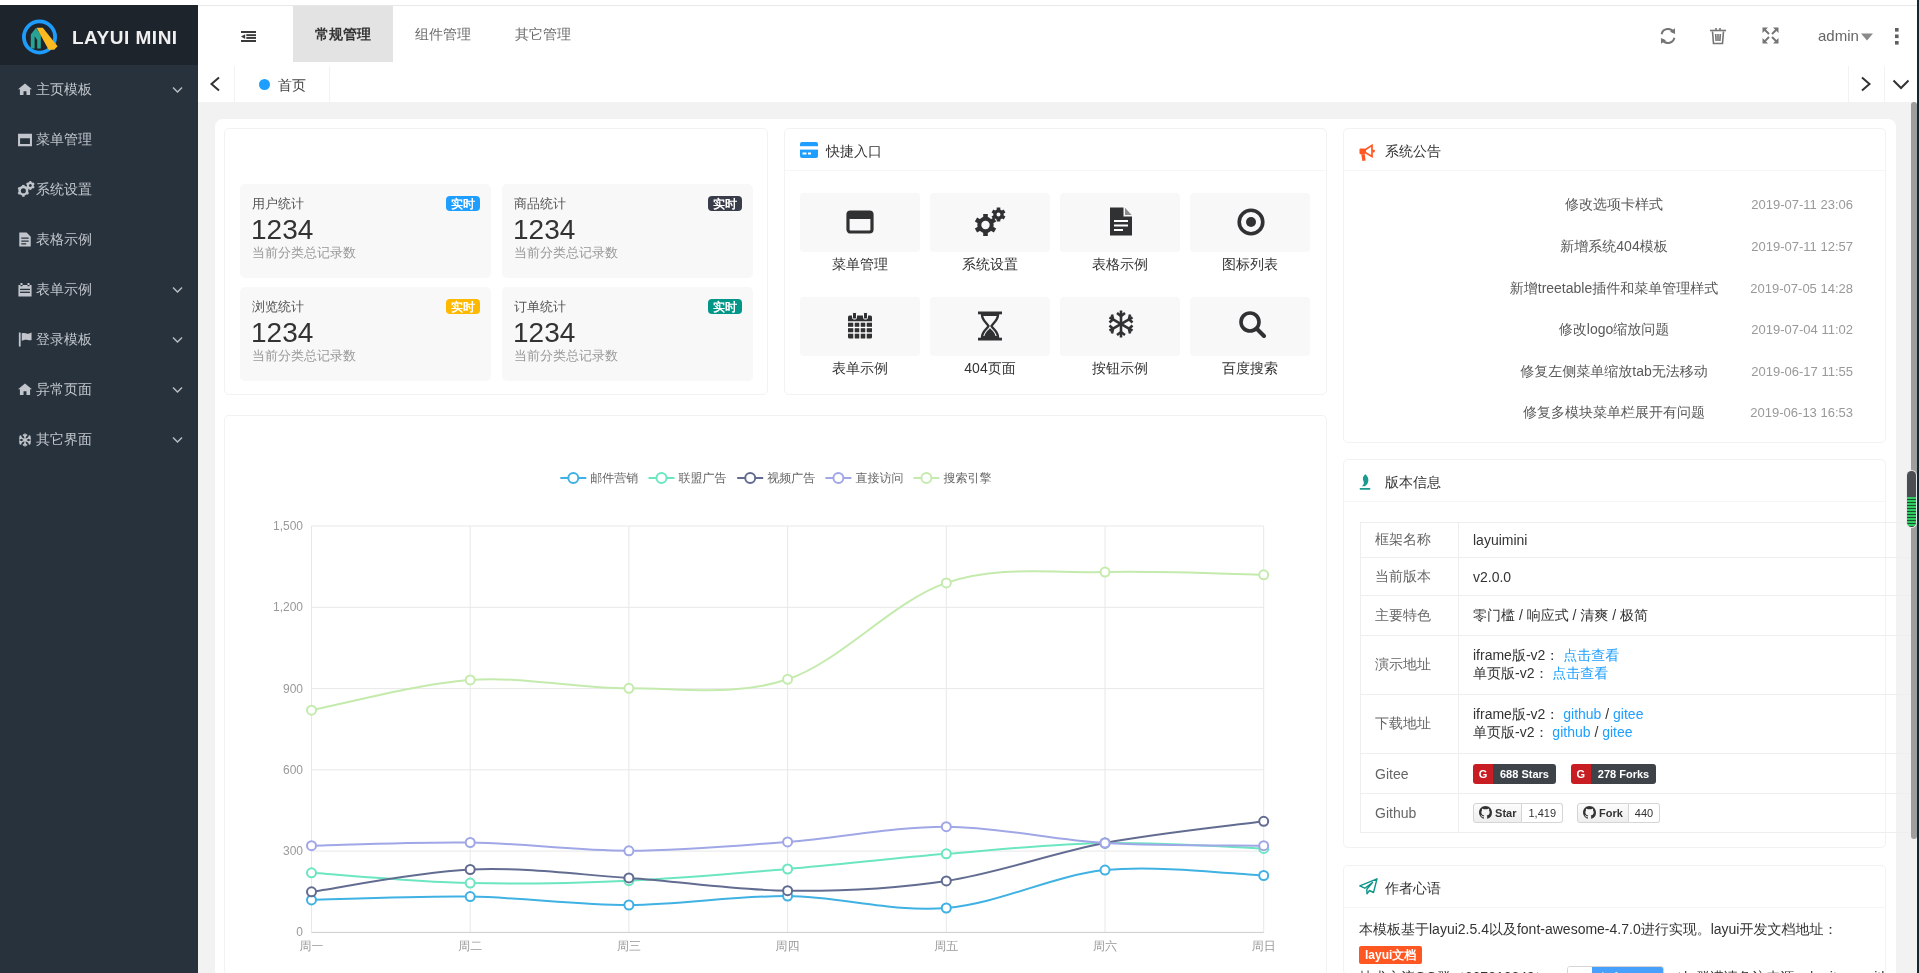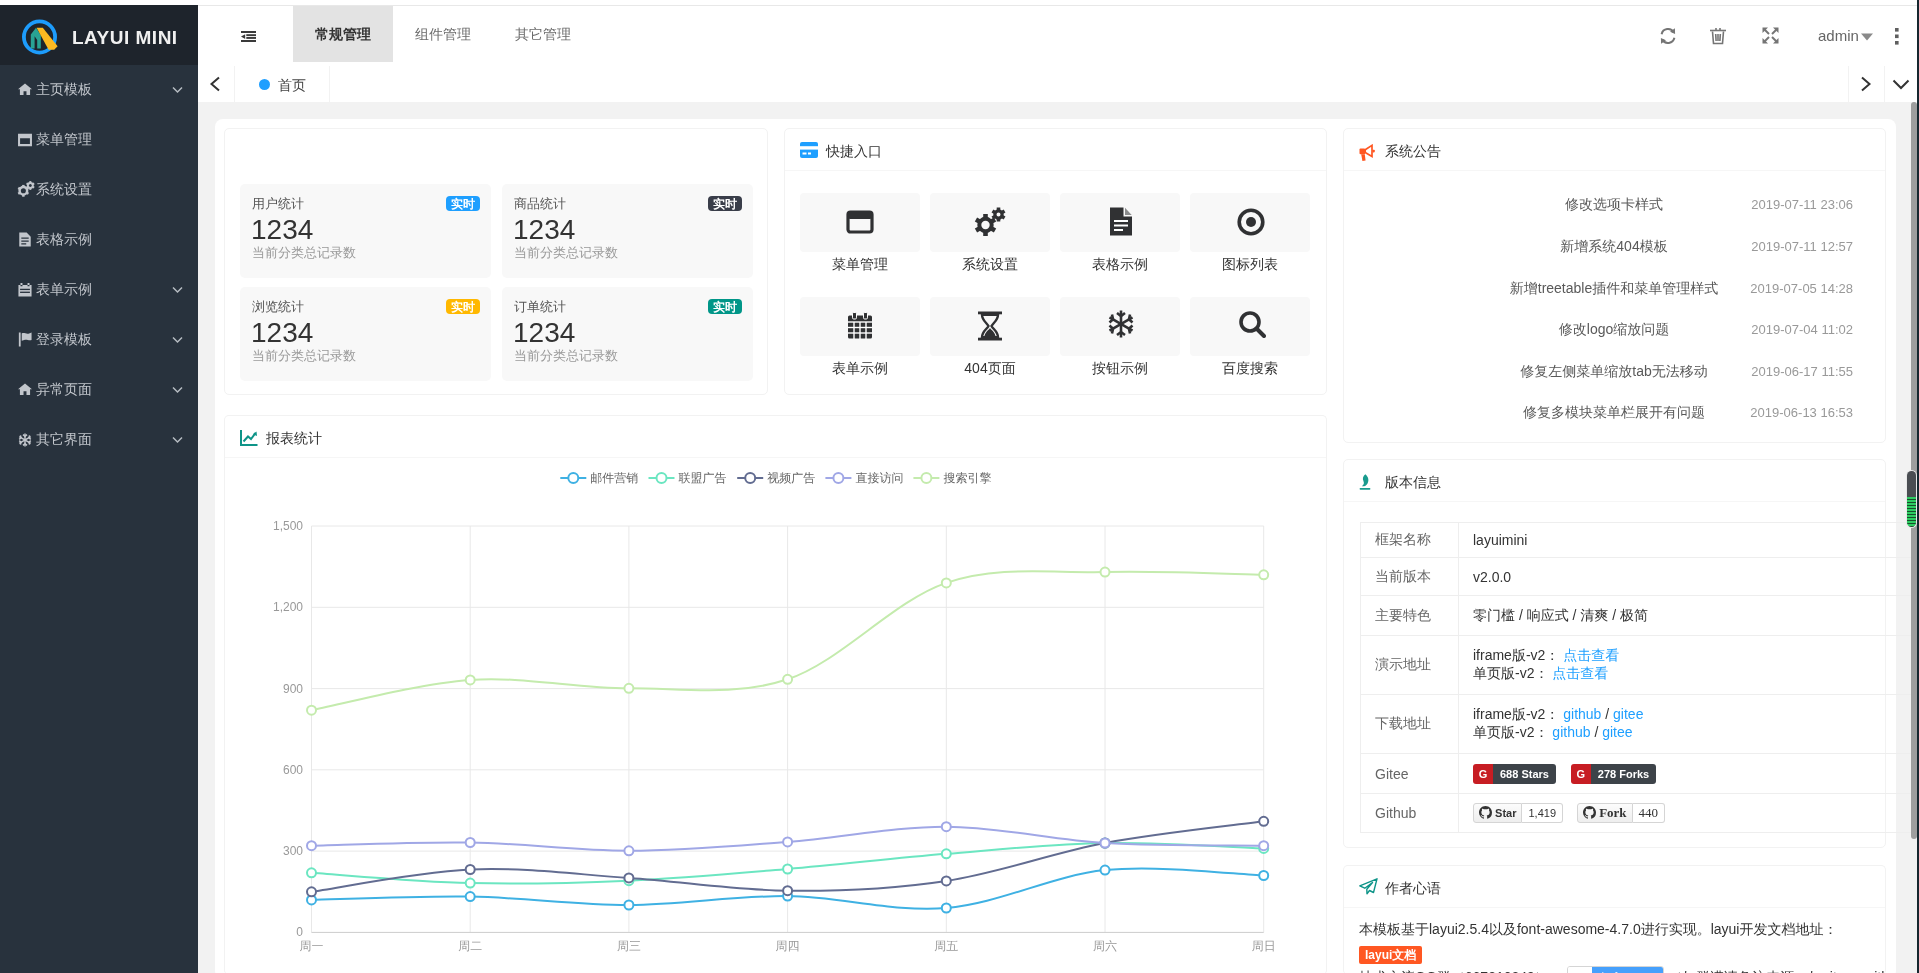--- a/index.html
+++ b/index.html
@@ -409,28 +409,20 @@
         <span class="ct">系统公告</span>
       </div>
       <div class="nitem" style="top:67px">修改选项卡样式<span class="dt">2019-07-11 23:06</span></div>
       <div class="nitem" style="top:109px">新增系统404模板<span class="dt">2019-07-11 12:57</span></div>
       <div class="nitem" style="top:151px">新增treetable插件和菜单管理样式<span class="dt">2019-07-05 14:28</span></div>
       <div class="nitem" style="top:192px">修改logo缩放问题<span class="dt">2019-07-04 11:02</span></div>
       <div class="nitem" style="top:234px">修复左侧菜单缩放tab无法移动<span class="dt">2019-06-17 11:55</span></div>
       <div class="nitem" style="top:275px">修复多模块菜单栏展开有问题<span class="dt">2019-06-13 16:53</span></div>
     </div>
     <div class="card" id="card-chart" style="left:26px;top:313px;width:1103px;height:560px;border-bottom:none;">
-      <div class="chd">
-        <svg class="abs" style="left:15px;top:13px" width="18" height="17" viewBox="0 0 18 17">
-          <path d="M1 1 V16 H17.5" fill="none" stroke="#0e9488" stroke-width="2"></path>
-          <path d="M3.5 12.5 L8 7.5 L11 10 L15.5 4" fill="none" stroke="#0e9488" stroke-width="2"></path>
-          <polygon points="16.5,2.5 17,7 12.8,5.2" fill="#0e9488"></polygon>
-        </svg>
-        <span class="ct">报表统计</span>
-      </div>
       <svg class="abs" style="left:0;top:0" width="1101" height="558" viewBox="0 0 1101 558" font-family="Liberation Sans, sans-serif">
         <g stroke="#e8e8e8" stroke-width="1">
             <line x1="86.5" y1="110" x2="86.5" y2="516.4"></line>
             <line x1="245.2" y1="110" x2="245.2" y2="516.4"></line>
             <line x1="403.9" y1="110" x2="403.9" y2="516.4"></line>
             <line x1="562.6" y1="110" x2="562.6" y2="516.4"></line>
             <line x1="721.3" y1="110" x2="721.3" y2="516.4"></line>
             <line x1="880.0" y1="110" x2="880.0" y2="516.4"></line>
             <line x1="1038.7" y1="110" x2="1038.7" y2="516.4"></line>
             <line x1="86.5" y1="110.0" x2="1038.7" y2="110.0"></line>
@@ -560,21 +552,21 @@
         </td>
             </tr>
         <tr style="height:39px">
               <td>Github</td>
               <td class="v">
           <span style="display:inline-block;vertical-align:middle;height:20px;line-height:18px;font-size:11px;font-weight:bold;color:#333;">
             <span style="display:inline-block;background:linear-gradient(#fcfcfc,#eee);border:1px solid #d5d5d5;border-radius:3px 0 0 3px;padding:0 5px;height:20px;"><svg style="vertical-align:-2px" width="13" height="13" viewBox="0 0 16 16">
                       <path fill="#333" d="M8 0C3.58 0 0 3.58 0 8c0 3.54 2.29 6.53 5.47 7.59.4.07.55-.17.55-.38 0-.19-.01-.82-.01-1.49-2.01.37-2.53-.49-2.69-.94-.09-.23-.48-.94-.82-1.13-.28-.15-.68-.52-.01-.53.63-.01 1.08.58 1.23.82.72 1.21 1.87.87 2.33.66.07-.52.28-.87.51-1.07-1.78-.2-3.64-.89-3.64-3.95 0-.87.31-1.59.82-2.15-.08-.2-.36-1.02.08-2.12 0 0 .67-.21 2.2.82.64-.18 1.32-.27 2-.27.68 0 1.36.09 2 .27 1.53-1.04 2.2-.82 2.2-.82.44 1.1.16 1.92.08 2.12.51.56.82 1.27.82 2.15 0 3.07-1.87 3.75-3.65 3.95.29.25.54.73.54 1.48 0 1.07-.01 1.93-.01 2.2 0 .21.15.46.55.38A8.012 8.012 0 0 0 16 8c0-4.42-3.58-8-8-8z"></path>
                     </svg> Star</span><span style="display:inline-block;background:#fff;border:1px solid #d5d5d5;border-left:none;border-radius:0 3px 3px 0;padding:0 6px;height:20px;font-weight:normal;">1,419</span>
           </span>
-          <span style="display:inline-block;vertical-align:middle;margin-left:10px;height:20px;line-height:18px;font-size:13px;font-weight:bold;color:#333;font-family:Liberation Serif, serif;">
+          <span style="display:inline-block;vertical-align:middle;margin-left:10px;height:20px;line-height:18px;font-size:11px;font-weight:bold;color:#333;">
             <span style="display:inline-block;background:linear-gradient(#fcfcfc,#eee);border:1px solid #d5d5d5;border-radius:3px 0 0 3px;padding:0 5px;height:20px;"><svg style="vertical-align:-2px" width="13" height="13" viewBox="0 0 16 16">
                       <path fill="#333" d="M8 0C3.58 0 0 3.58 0 8c0 3.54 2.29 6.53 5.47 7.59.4.07.55-.17.55-.38 0-.19-.01-.82-.01-1.49-2.01.37-2.53-.49-2.69-.94-.09-.23-.48-.94-.82-1.13-.28-.15-.68-.52-.01-.53.63-.01 1.08.58 1.23.82.72 1.21 1.87.87 2.33.66.07-.52.28-.87.51-1.07-1.78-.2-3.64-.89-3.64-3.95 0-.87.31-1.59.82-2.15-.08-.2-.36-1.02.08-2.12 0 0 .67-.21 2.2.82.64-.18 1.32-.27 2-.27.68 0 1.36.09 2 .27 1.53-1.04 2.2-.82 2.2-.82.44 1.1.16 1.92.08 2.12.51.56.82 1.27.82 2.15 0 3.07-1.87 3.75-3.65 3.95.29.25.54.73.54 1.48 0 1.07-.01 1.93-.01 2.2 0 .21.15.46.55.38A8.012 8.012 0 0 0 16 8c0-4.42-3.58-8-8-8z"></path>
                     </svg> Fork</span><span style="display:inline-block;background:#fff;border:1px solid #d5d5d5;border-left:none;border-radius:0 3px 3px 0;padding:0 6px;height:20px;font-weight:normal;">440</span>
           </span>
         </td>
             </tr>
       </tbody>
         </table>
     </div>
     <div class="card" id="card-author" style="left:1145px;top:763px;width:543px;height:110px;border-bottom:none;overflow:hidden;">

